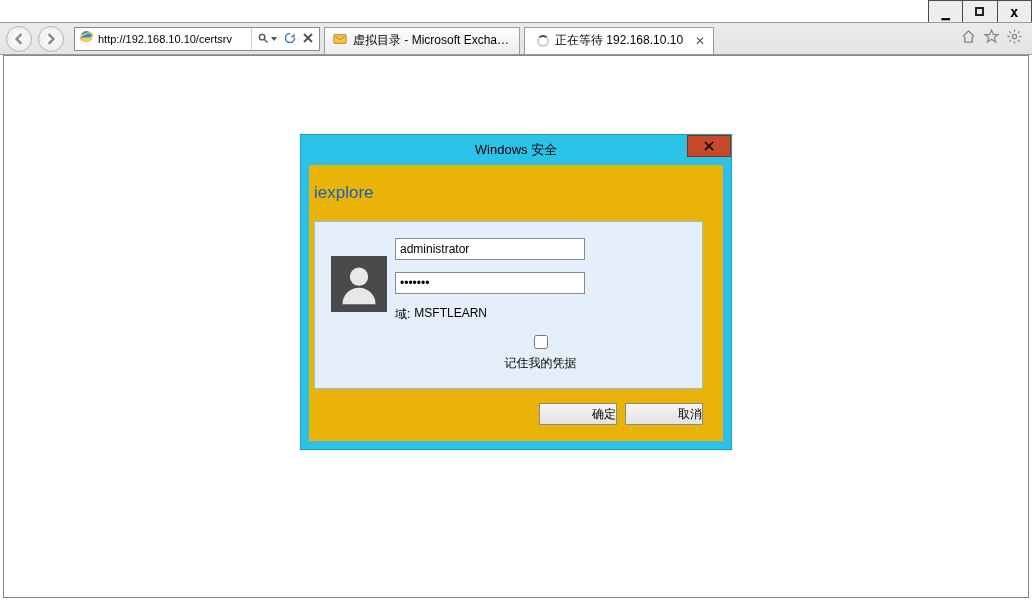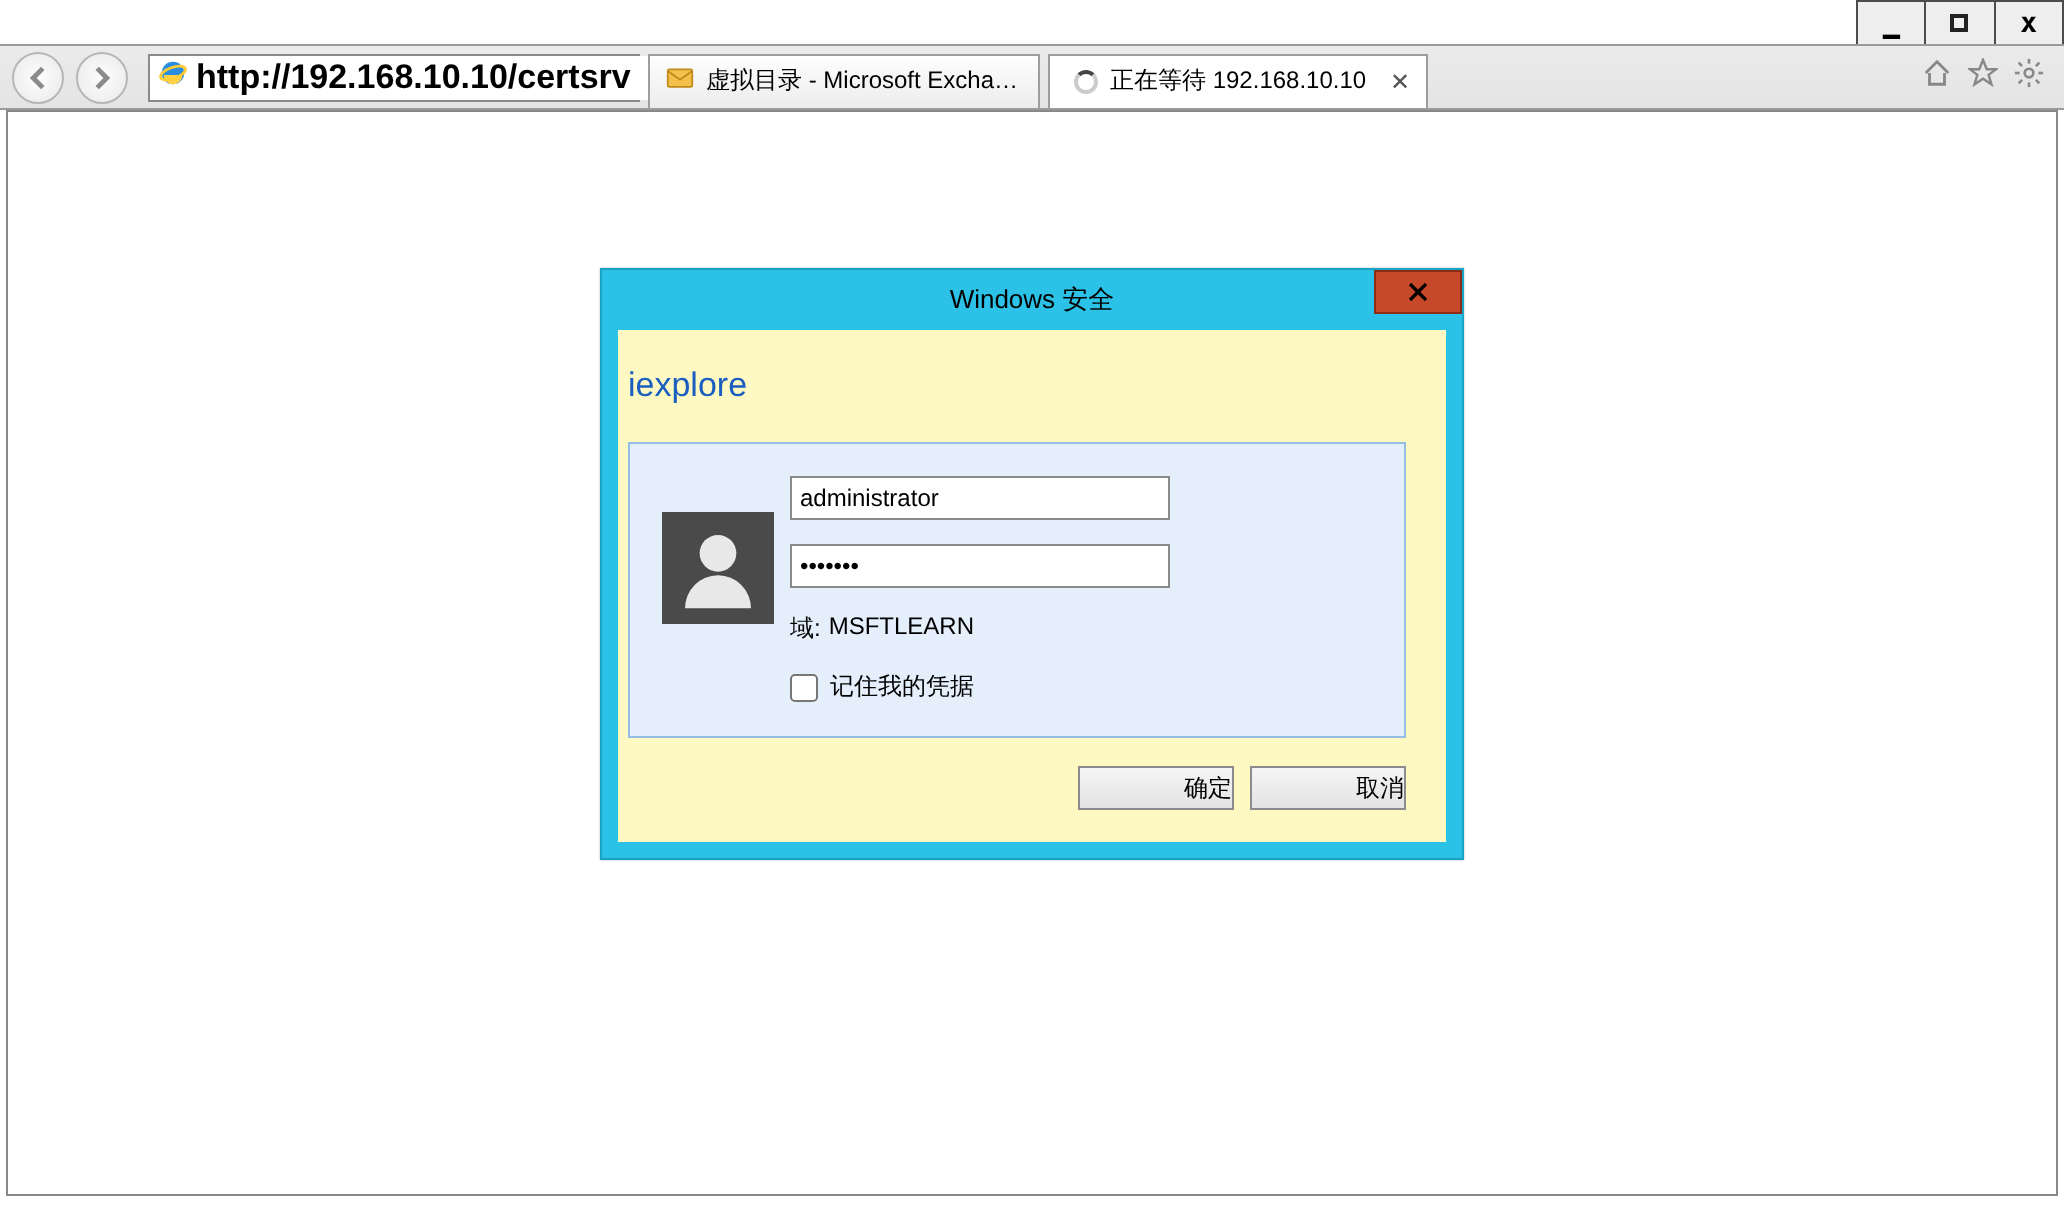--- a/index.html
+++ b/index.html
@@ -26,21 +26,21 @@
     width:26px;height:26px;border:1px solid #b7b7b7;border-radius:50%;
     margin-left:6px;display:flex;align-items:center;justify-content:center;
     background:radial-gradient(#fdfdfd,#e9e9e9);color:#888;
   }
   .nav-btn svg{width:12px;height:12px;}
   .addr-wrap{
     display:flex;align-items:center;height:24px;margin-left:10px;
     border:1px solid #8a8a8a;background:#fff;width:246px;position:relative;
   }
   .addr-wrap .ie-logo{margin:0 4px 0 4px;}
-  .addr-wrap input{border:none;outline:none;font-size:17px;flex:1;height:100%;font-weight:bold;}
+  .addr-wrap input{border:none;outline:none;font-size:11px;flex:1;height:100%;}
   .addr-tools{display:flex;align-items:center;gap:7px;padding:0 6px;border-left:1px solid #d0d0d0;height:100%;}
   .addr-tools span{font-size:11px;color:#555;}
 
   .tab{
     height:27px;margin-left:4px;margin-top:3px;border:1px solid #9d9d9d;border-bottom:none;
     background:linear-gradient(#fefefe,#ececec);
     display:flex;align-items:center;font-size:12px;padding:0 8px;gap:6px;min-width:190px;max-width:196px;
     position:relative;
   }
   .tab.active{background:#fff;padding-left:12px;}
@@ -53,21 +53,21 @@
 
   
   .page{
     position:absolute;top:55px;left:3px;right:3px;bottom:6px;
     background:#fff;border:1px solid #888;
   }
 
   
   .dialog{
     position:absolute;left:300px;top:134px;width:432px;
-    border:1px solid #18a4c7;background:#fef9c3;box-shadow:0 0 1px rgba(0,0,0,.3);
+    border:1px solid #18a4c7;background:#eab308;box-shadow:0 0 1px rgba(0,0,0,.3);
   }
   .dlg-title{
     height:30px;background:#2cc1e6;display:flex;align-items:center;justify-content:center;
     position:relative;font-size:13px;color:#000;
   }
   .dlg-close{
     position:absolute;right:0;top:0;width:44px;height:22px;background:#c7492b;
     border:1px solid #8d2c14;display:flex;align-items:center;justify-content:center;
   }
   .dlg-close svg{width:10px;height:10px;}
@@ -81,21 +81,21 @@
   .avatar{
     width:56px;height:56px;background:#4a4a4a;display:flex;align-items:center;justify-content:center;
     margin-top:18px;
   }
   .avatar svg{width:44px;height:44px;}
   .cred-fields{flex:1;display:flex;flex-direction:column;gap:12px;}
   .cred-fields input[type=text],.cred-fields input[type=password]{
     width:190px;height:22px;border:1px solid #8a8a8a;padding:0 4px;font-size:12px;outline:none;background:#fff;
   }
   .domain-row{font-size:12px;display:flex;gap:4px;}
-  .remember{font-size:12px;display:flex;align-items:center;gap:6px;}
+  .remember{font-size:12px;display:flex;align-items:center;gap:6px;flex-direction:column;}
   .remember input{width:14px;height:14px;border:1px solid #2b6fb5;}
   .dlg-btns{display:flex;justify-content:flex-end;gap:8px;margin-top:14px;}
   .dlg-btns button{
     width:78px;height:22px;font-size:12px;background:linear-gradient(#f5f5f5,#e3e3e3);
     border:1px solid #8b8b8b;cursor:default;text-align:right;
   }
 </style>
 </head>
 <body>
 

